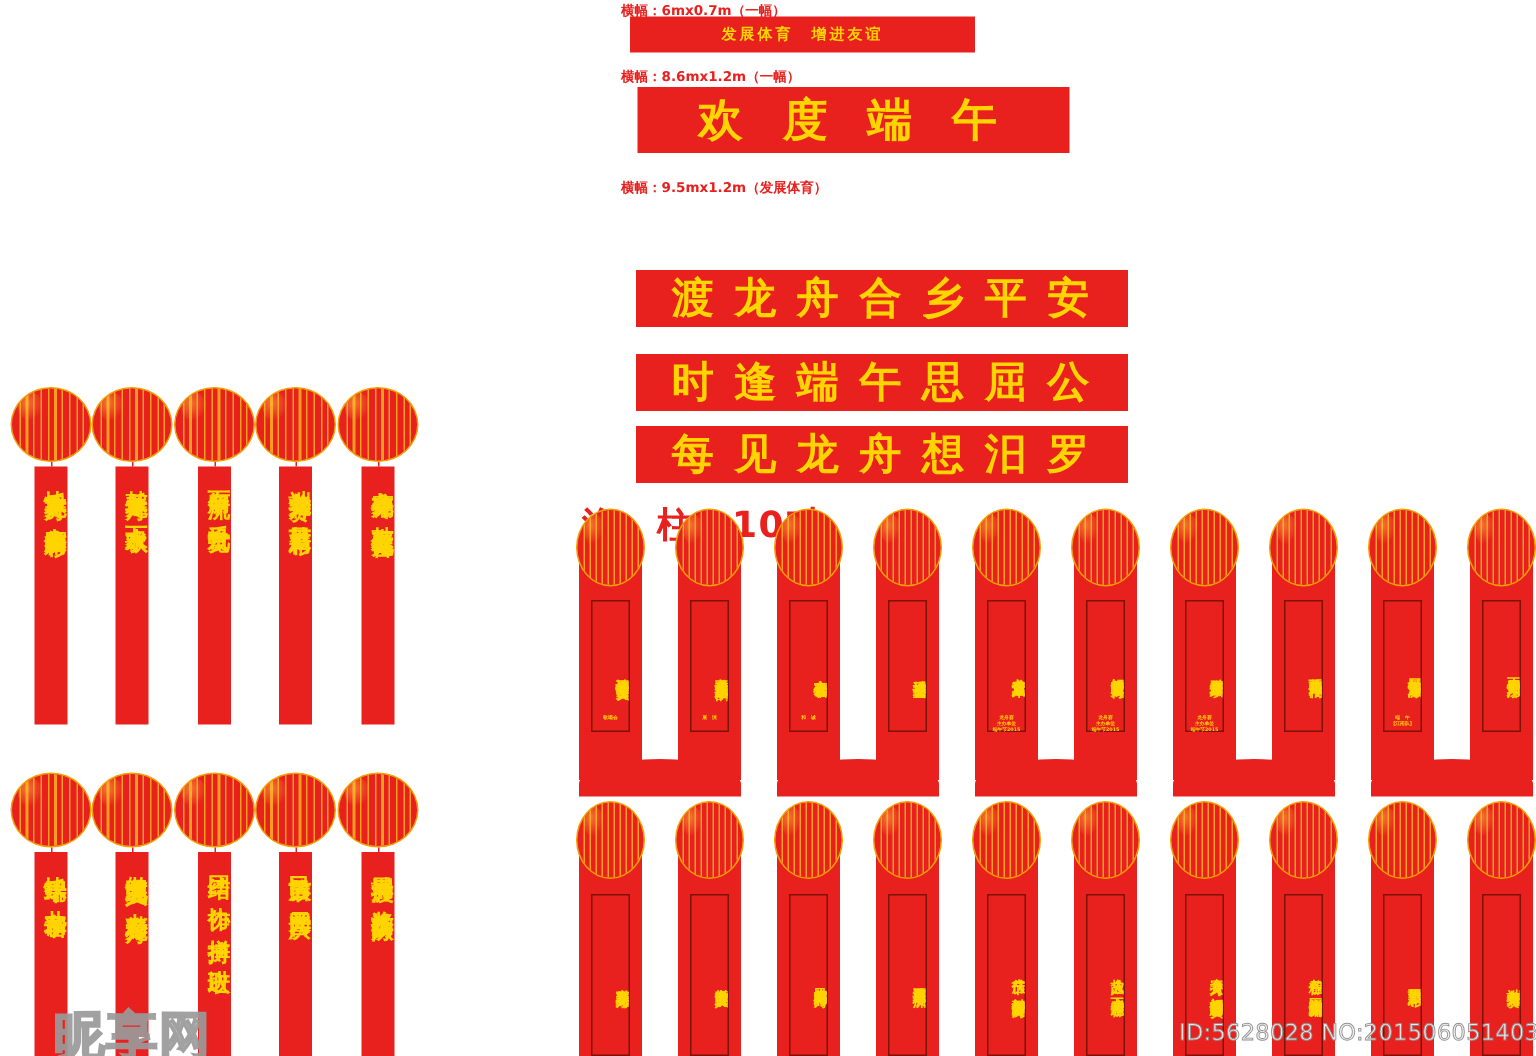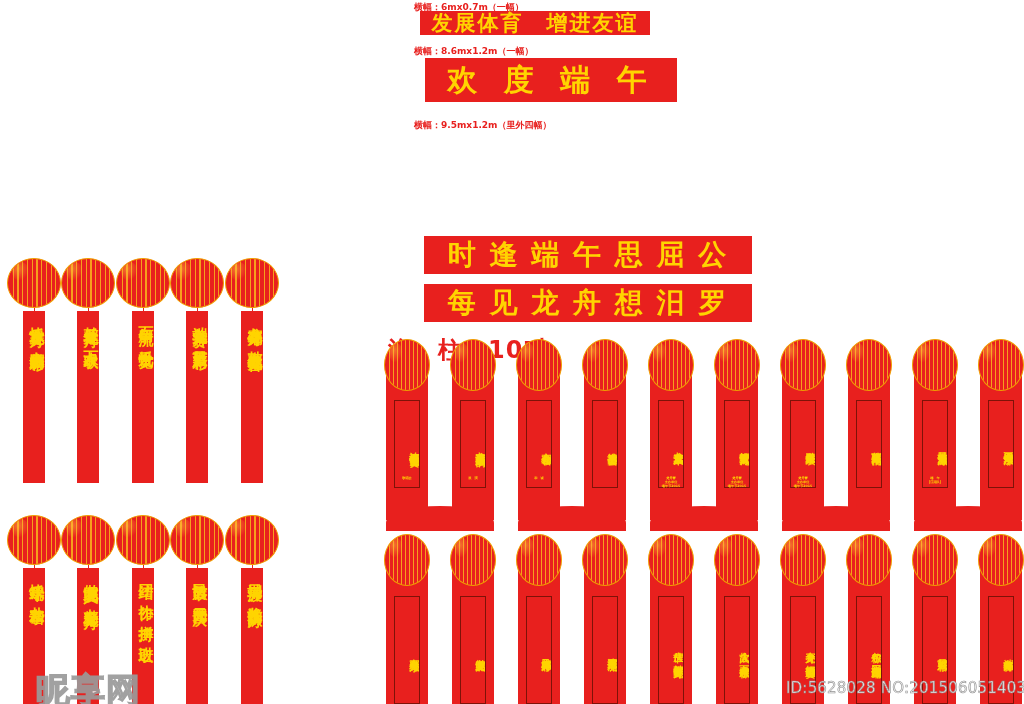--- a/index.html
+++ b/index.html
@@ -142,31 +142,34 @@
     opacity:.95;
   }
 </style>
 </head>
 <body>
 
 <div class="stage">
 
   <div class="abs spec" style="left:414px;top:1px;">横幅：6mx0.7m（一幅）</div>
   <div class="abs hbanner" style="left:420px;top:11px;width:230px;height:24px;">
-    <span style="font-size:21px;letter-spacing:2px;">发展体育　增进友谊</span>
+    <span style="font-size:10px;letter-spacing:2px;">发展体育　增进友谊</span>
   </div>
 
   <div class="abs spec" style="left:414px;top:45px;">横幅：8.6mx1.2m（一幅）</div>
-  <div class="abs hbanner" style="left:425px;top:58px;width:252px;height:44px;">
+  <div class="abs hbanner" style="left:425px;top:58px;width:288px;height:44px;">
     <span style="font-size:30px;letter-spacing:8px;">欢 度 端 午</span>
   </div>
 
-  <div class="abs spec" style="left:414px;top:119px;">横幅：9.5mx1.2m（里外四幅）</div>
-
-
+  <div class="abs spec" style="left:414px;top:119px;">横幅：9.5mx1.2m（发展体育）</div>
+
+
+  <div class="abs hbanner" style="left:424px;top:180px;width:328px;height:38px;">
+    <span style="font-size:28px;letter-spacing:2px;">渡 龙 舟 合 乡 平 安</span>
+  </div>
 
   <div class="abs hbanner" style="left:424px;top:284px;width:328px;height:38px;">
     <span style="font-size:28px;letter-spacing:2px;">每 见 龙 舟 想 汨 罗</span>
   </div>
 
   <div class="abs hbanner" style="left:424px;top:236px;width:328px;height:38px;">
     <span style="font-size:28px;letter-spacing:2px;">时 逢 端 午 思 屈 公</span>
   </div>
 
 

